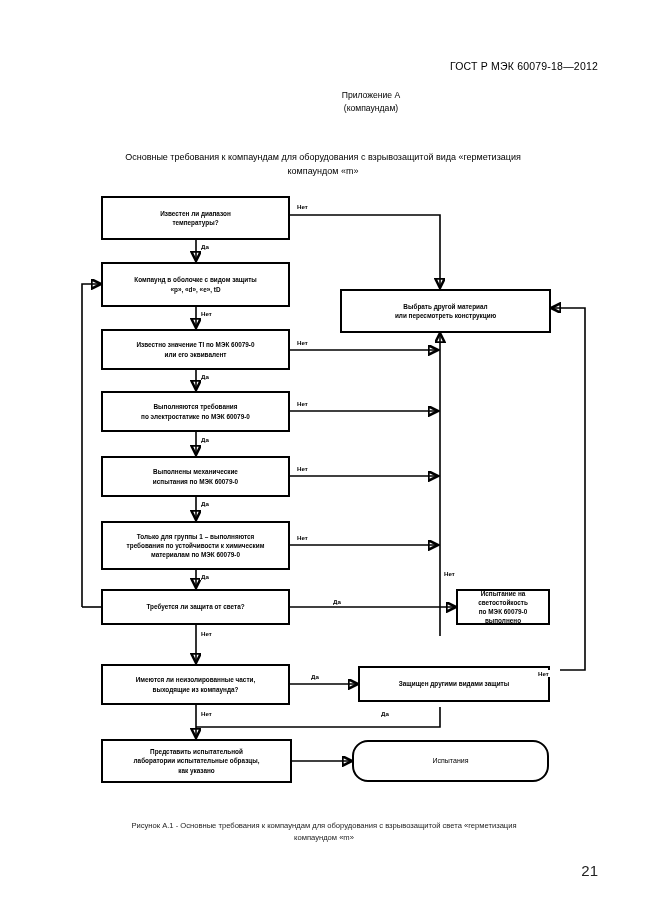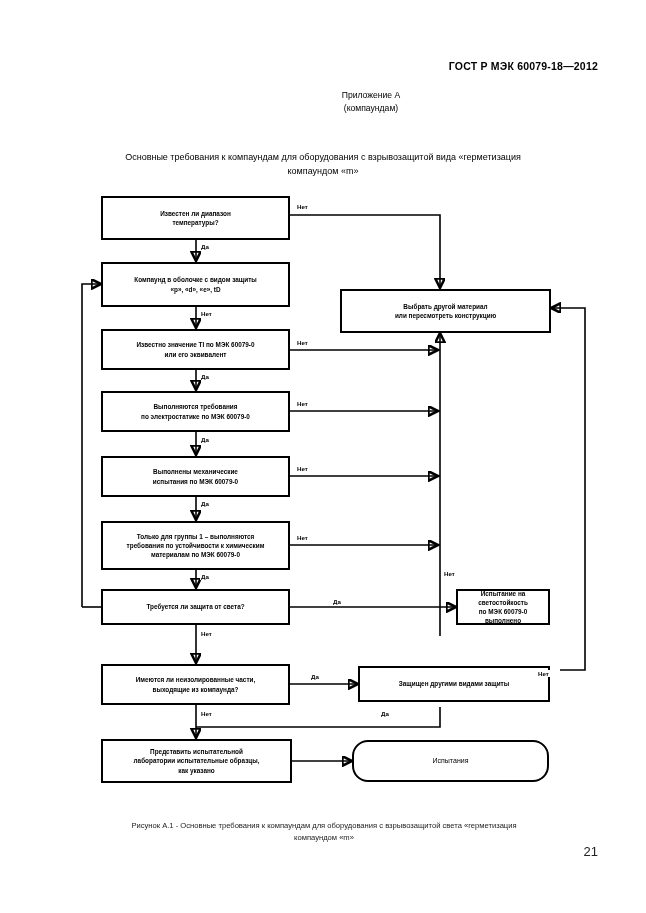--- a/index.html
+++ b/index.html
@@ -15,21 +15,21 @@
     color: #000000;
     overflow: hidden;
   }
 
   
   .doc-header {
     position: absolute;
     top: 60px;
     right: 48px;
     font-size: 10.5px;
-    font-weight: bold;
+    font-weight: normal;
     letter-spacing: 0.2px;
     white-space: nowrap;
   }
 
   .annex-block {
     position: absolute;
     top: 89px;
     left: 0;
     width: 646px;
     text-align: center;
@@ -95,23 +95,23 @@
     top: 820px;
     left: 48px;
     width: 552px;
     text-align: center;
     font-size: 7.6px;
     line-height: 12px;
     color: #222;
   }
   .page-num {
     position: absolute;
-    top: 844px;
+    top: 862px;
     right: 48px;
-    font-size: 13px;
+    font-size: 15px;
     color: #222;
   }
 
   svg.wires { position: absolute; top:0; left:0; width:646px; height:913px; z-index:1; }
   svg.wires line, svg.wires path { stroke:#000; stroke-width:1.6; fill:none; }
 </style>
 </head>
 <body>
 
 <div class="doc-header">ГОСТ Р МЭК 60079-18—2012</div>

